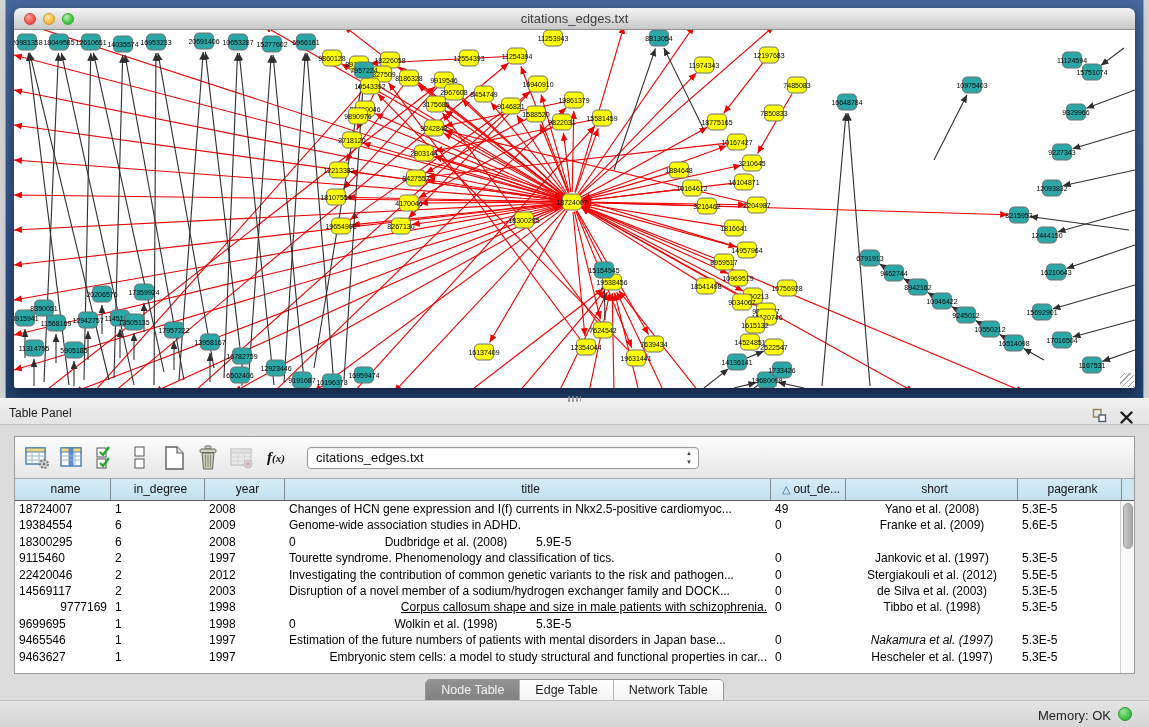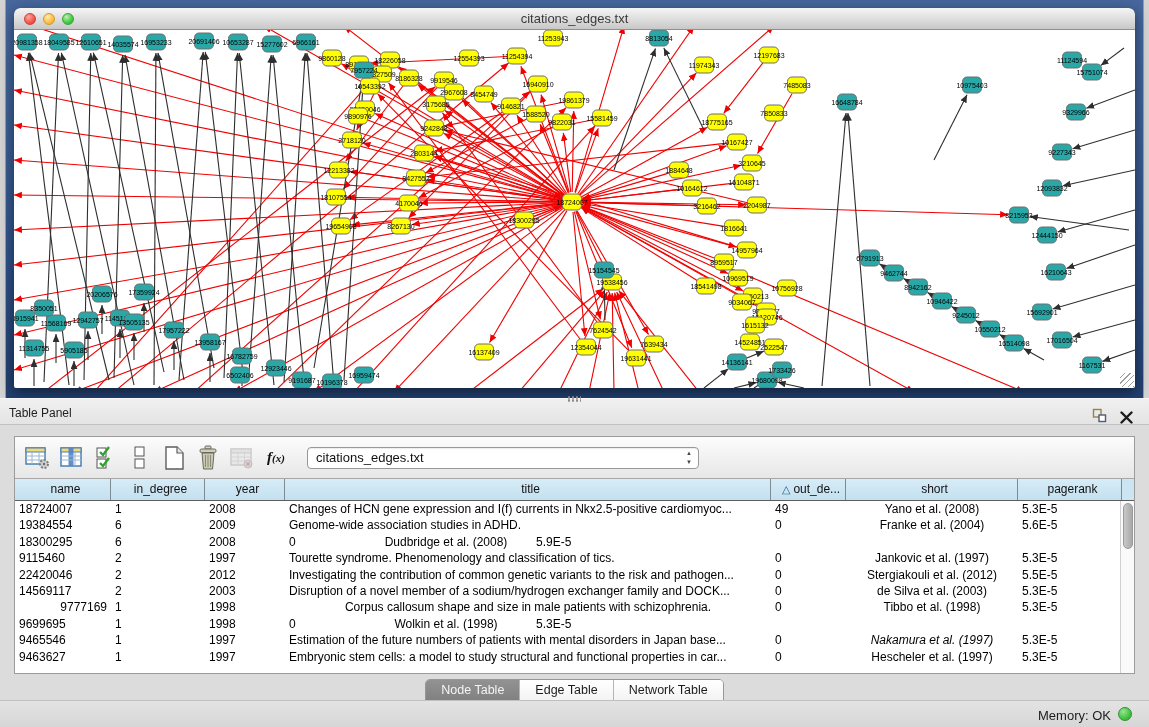--- a/index.html
+++ b/index.html
@@ -869,21 +869,21 @@
                 <div class="g-cell" style="width: 75px; text-align: left;">49</div>
                 <div class="g-cell" style="width: 172px; text-align: center;">Yano et al. (2008)</div>
                 <div class="g-cell" style="width: 104px; text-align: left;">5.3E-5</div>
               </div>
               <div class="g-row">
                 <div class="g-cell" style="width: 96px; text-align: left;">19384554</div>
                 <div class="g-cell" style="width: 94px; text-align: left;">6</div>
                 <div class="g-cell" style="width: 80px; text-align: left;">2009</div>
                 <div class="g-cell" style="width: 486px; text-align: left;">Genome-wide association studies in ADHD.</div>
                 <div class="g-cell" style="width: 75px; text-align: left;">0</div>
-                <div class="g-cell" style="width: 172px; text-align: center;">Franke et al. (2004)</div>
+                <div class="g-cell" style="width: 172px; text-align: center;">Franke et al. (2009)</div>
                 <div class="g-cell" style="width: 104px; text-align: left;">5.6E-5</div>
               </div>
               <div class="g-row">
                 <div class="g-cell" style="width: 96px; text-align: left;">18300295</div>
                 <div class="g-cell" style="width: 94px; text-align: left;">6</div>
                 <div class="g-cell" style="width: 80px; text-align: left;">2008</div>
                 <div class="g-cell" style="width: 75px; text-align: left;">0</div>
                 <div class="g-cell" style="width: 172px; text-align: center;">Dudbridge et al. (2008)</div>
                 <div class="g-cell" style="width: 104px; text-align: left;">5.9E-5</div>
               </div>
@@ -911,21 +911,21 @@
                 <div class="g-cell" style="width: 80px; text-align: left;">2003</div>
                 <div class="g-cell" style="width: 486px; text-align: left;">Disruption of a novel member of a sodium/hydrogen exchanger family and DOCK...</div>
                 <div class="g-cell" style="width: 75px; text-align: left;">0</div>
                 <div class="g-cell" style="width: 172px; text-align: center;">de Silva et al. (2003)</div>
                 <div class="g-cell" style="width: 104px; text-align: left;">5.3E-5</div>
               </div>
               <div class="g-row">
                 <div class="g-cell" style="width: 96px; text-align: right;">9777169</div>
                 <div class="g-cell" style="width: 94px; text-align: left;">1</div>
                 <div class="g-cell" style="width: 80px; text-align: left;">1998</div>
-                <div class="g-cell" style="width: 486px; text-align: center;">Corpus callosum shape and size in male patients with schizophrenia.</div>
+                <div class="g-cell" style="width: 486px; text-align: right; text-decoration: underline;">Corpus callosum shape and size in male patients with schizophrenia.</div>
                 <div class="g-cell" style="width: 75px; text-align: left;">0</div>
                 <div class="g-cell" style="width: 172px; text-align: center;">Tibbo et al. (1998)</div>
                 <div class="g-cell" style="width: 104px; text-align: left;">5.3E-5</div>
               </div>
               <div class="g-row">
                 <div class="g-cell" style="width: 96px; text-align: left;">9699695</div>
                 <div class="g-cell" style="width: 94px; text-align: left;">1</div>
                 <div class="g-cell" style="width: 80px; text-align: left;">1998</div>
                 <div class="g-cell" style="width: 75px; text-align: left;">0</div>
                 <div class="g-cell" style="width: 172px; text-align: center;">Wolkin et al. (1998)</div>
@@ -937,21 +937,21 @@
                 <div class="g-cell" style="width: 80px; text-align: left;">1997</div>
                 <div class="g-cell" style="width: 486px; text-align: left;">Estimation of the future numbers of patients with mental disorders in Japan base...</div>
                 <div class="g-cell" style="width: 75px; text-align: left;">0</div>
                 <div class="g-cell" style="width: 172px; text-align: center; font-style: italic;">Nakamura et al. (1997)</div>
                 <div class="g-cell" style="width: 104px; text-align: left;">5.3E-5</div>
               </div>
               <div class="g-row">
                 <div class="g-cell" style="width: 96px; text-align: left;">9463627</div>
                 <div class="g-cell" style="width: 94px; text-align: left;">1</div>
                 <div class="g-cell" style="width: 80px; text-align: left;">1997</div>
-                <div class="g-cell" style="width: 486px; text-align: left;">Embryonic stem cells: a model to study structural and functional properties in car...</div>
+                <div class="g-cell" style="width: 486px; text-align: right;">Embryonic stem cells: a model to study structural and functional properties in car...</div>
                 <div class="g-cell" style="width: 75px; text-align: left;">0</div>
                 <div class="g-cell" style="width: 172px; text-align: center;">Hescheler et al. (1997)</div>
                 <div class="g-cell" style="width: 104px; text-align: left;">5.3E-5</div>
               </div>
             </div>
           <div class="vscroll">
               <div class="thumb"></div>
             </div>
         </div>
       </div>

